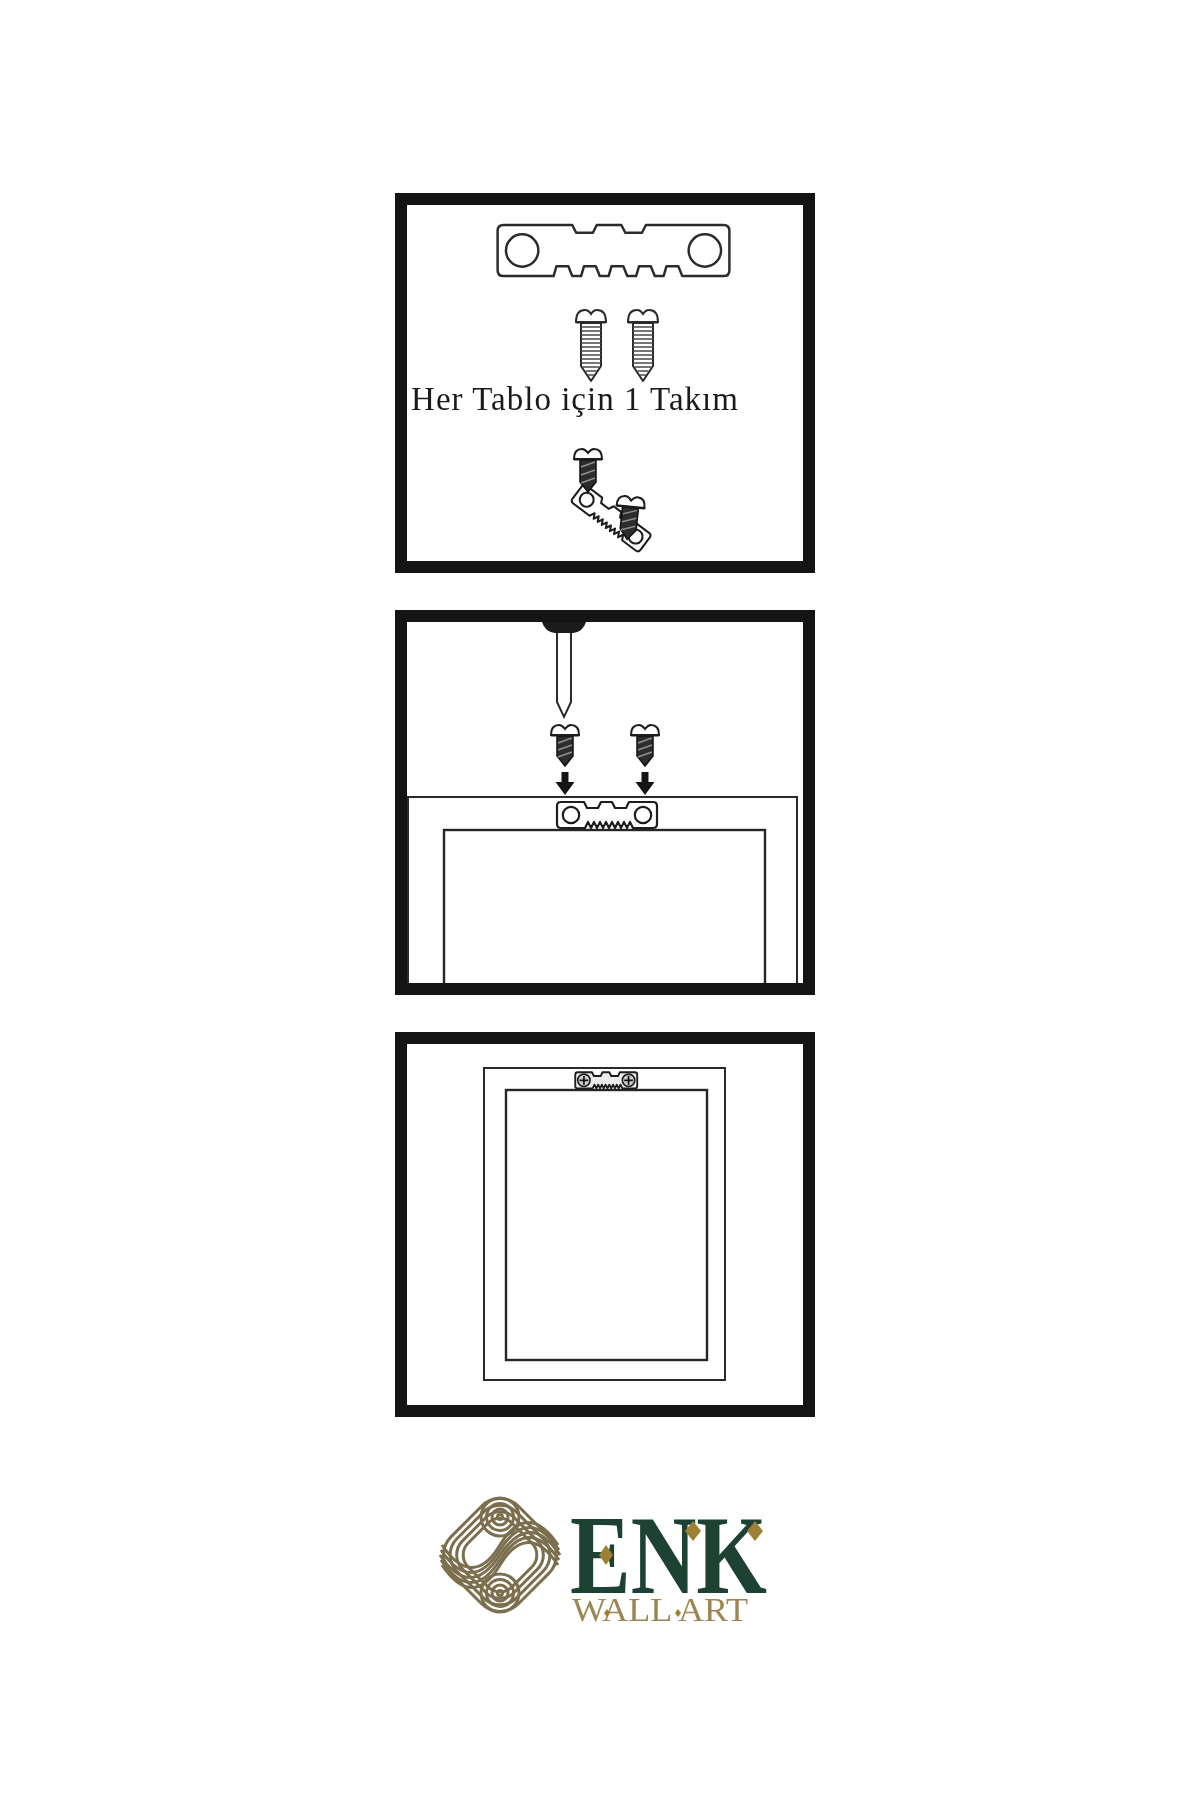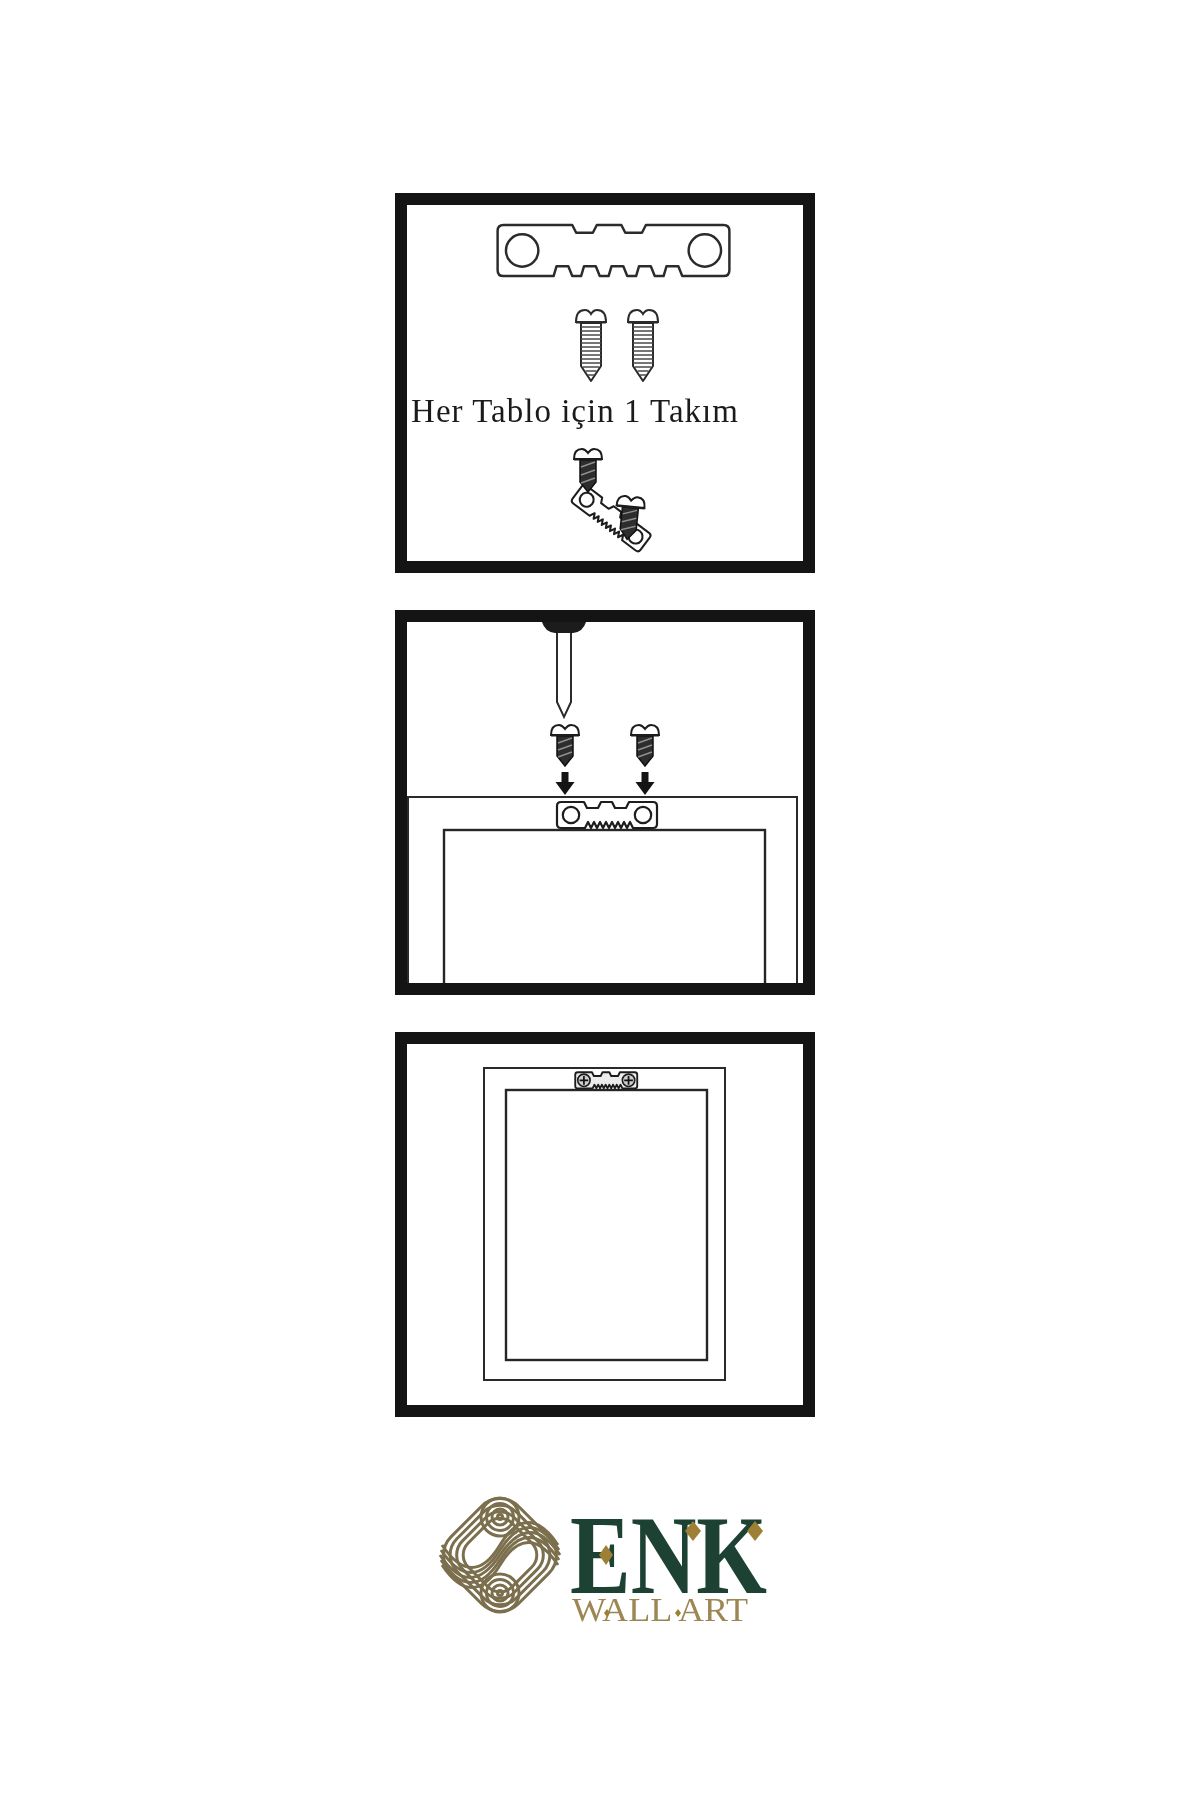--- a/index.html
+++ b/index.html
@@ -11,21 +11,21 @@
   }
   .panel{
     position:absolute;left:395px;width:396px;
     border:12px solid #141414;background:#ffffff;
   }
   #panel-1{top:193px;height:356px;}
   #panel-2{top:610px;height:361px;}
   #panel-3{top:1032px;height:361px;}
   .abs{position:absolute;}
   .caption{
-    position:absolute;left:0;top:188px;width:336px;
+    position:absolute;left:0;top:176px;width:336px;
     text-align:center;
     font-family:"Liberation Serif", serif;
     font-size:33px;line-height:36px;letter-spacing:1px;
     color:#1b1b1b;font-weight:400;
   }
   .panel svg{display:block;}
   #logo-block{position:absolute;left:420px;top:1470px;width:360px;height:170px;}
 </style>
 </head>
 <body>

